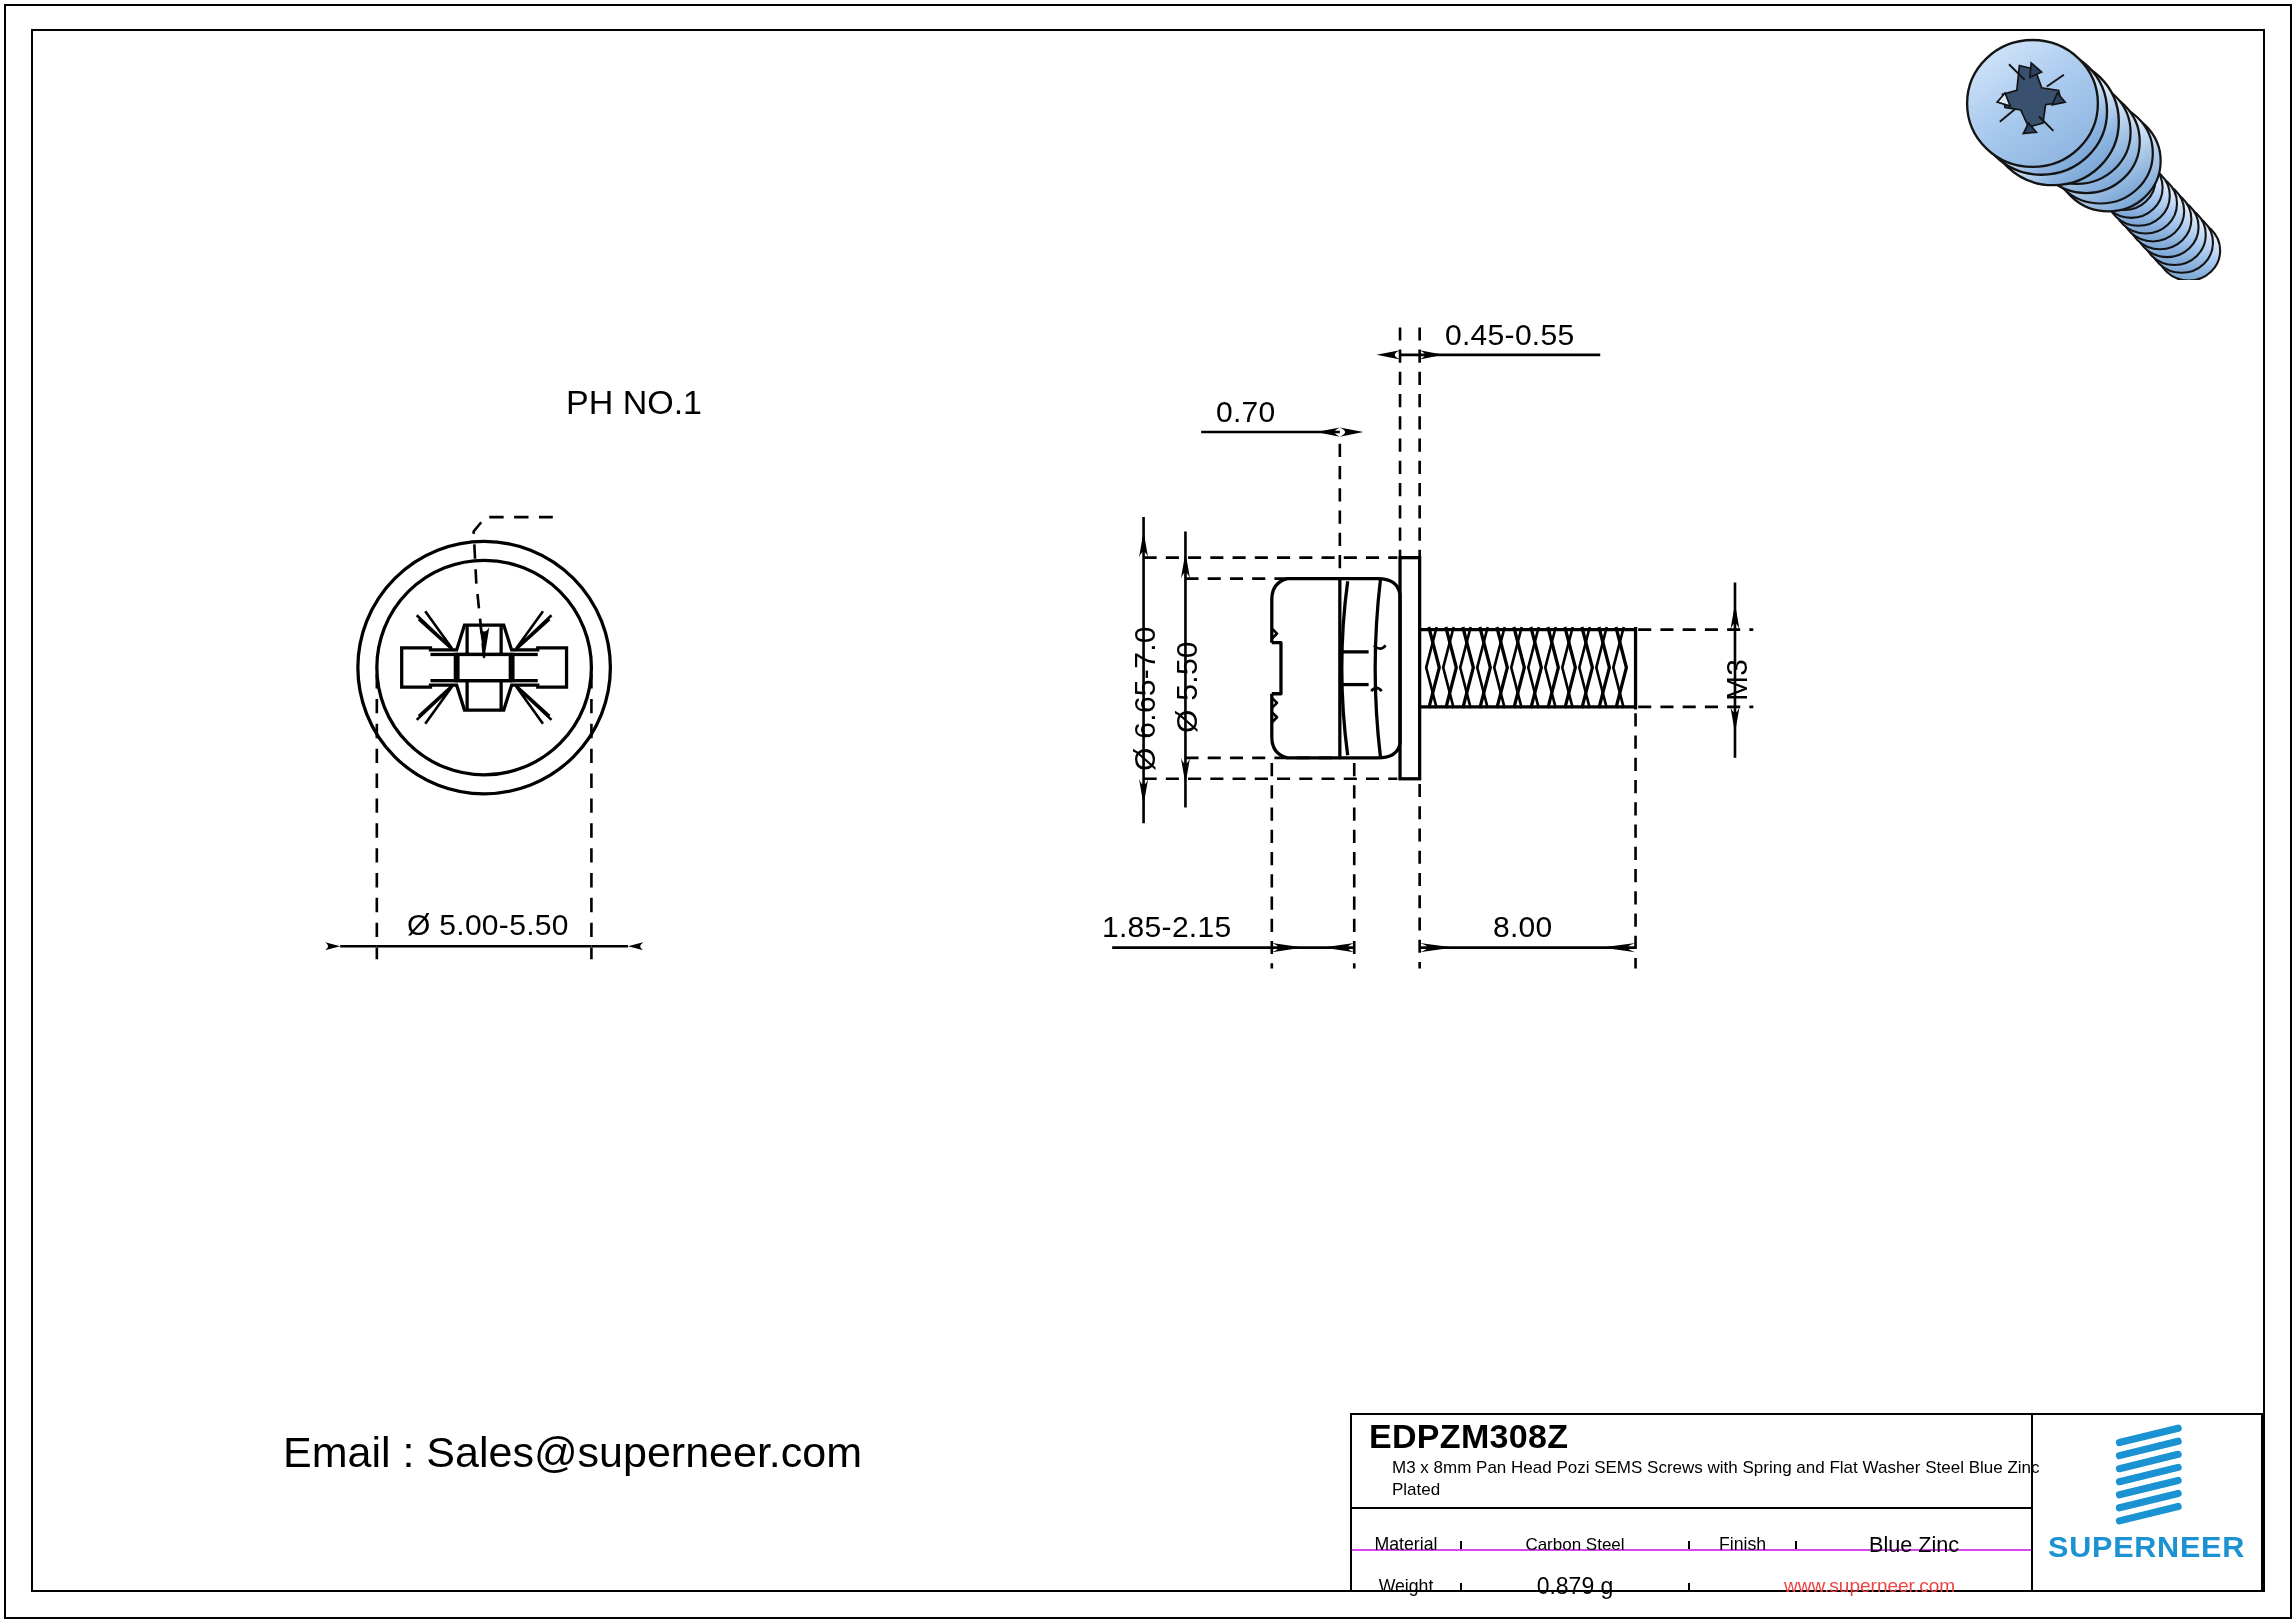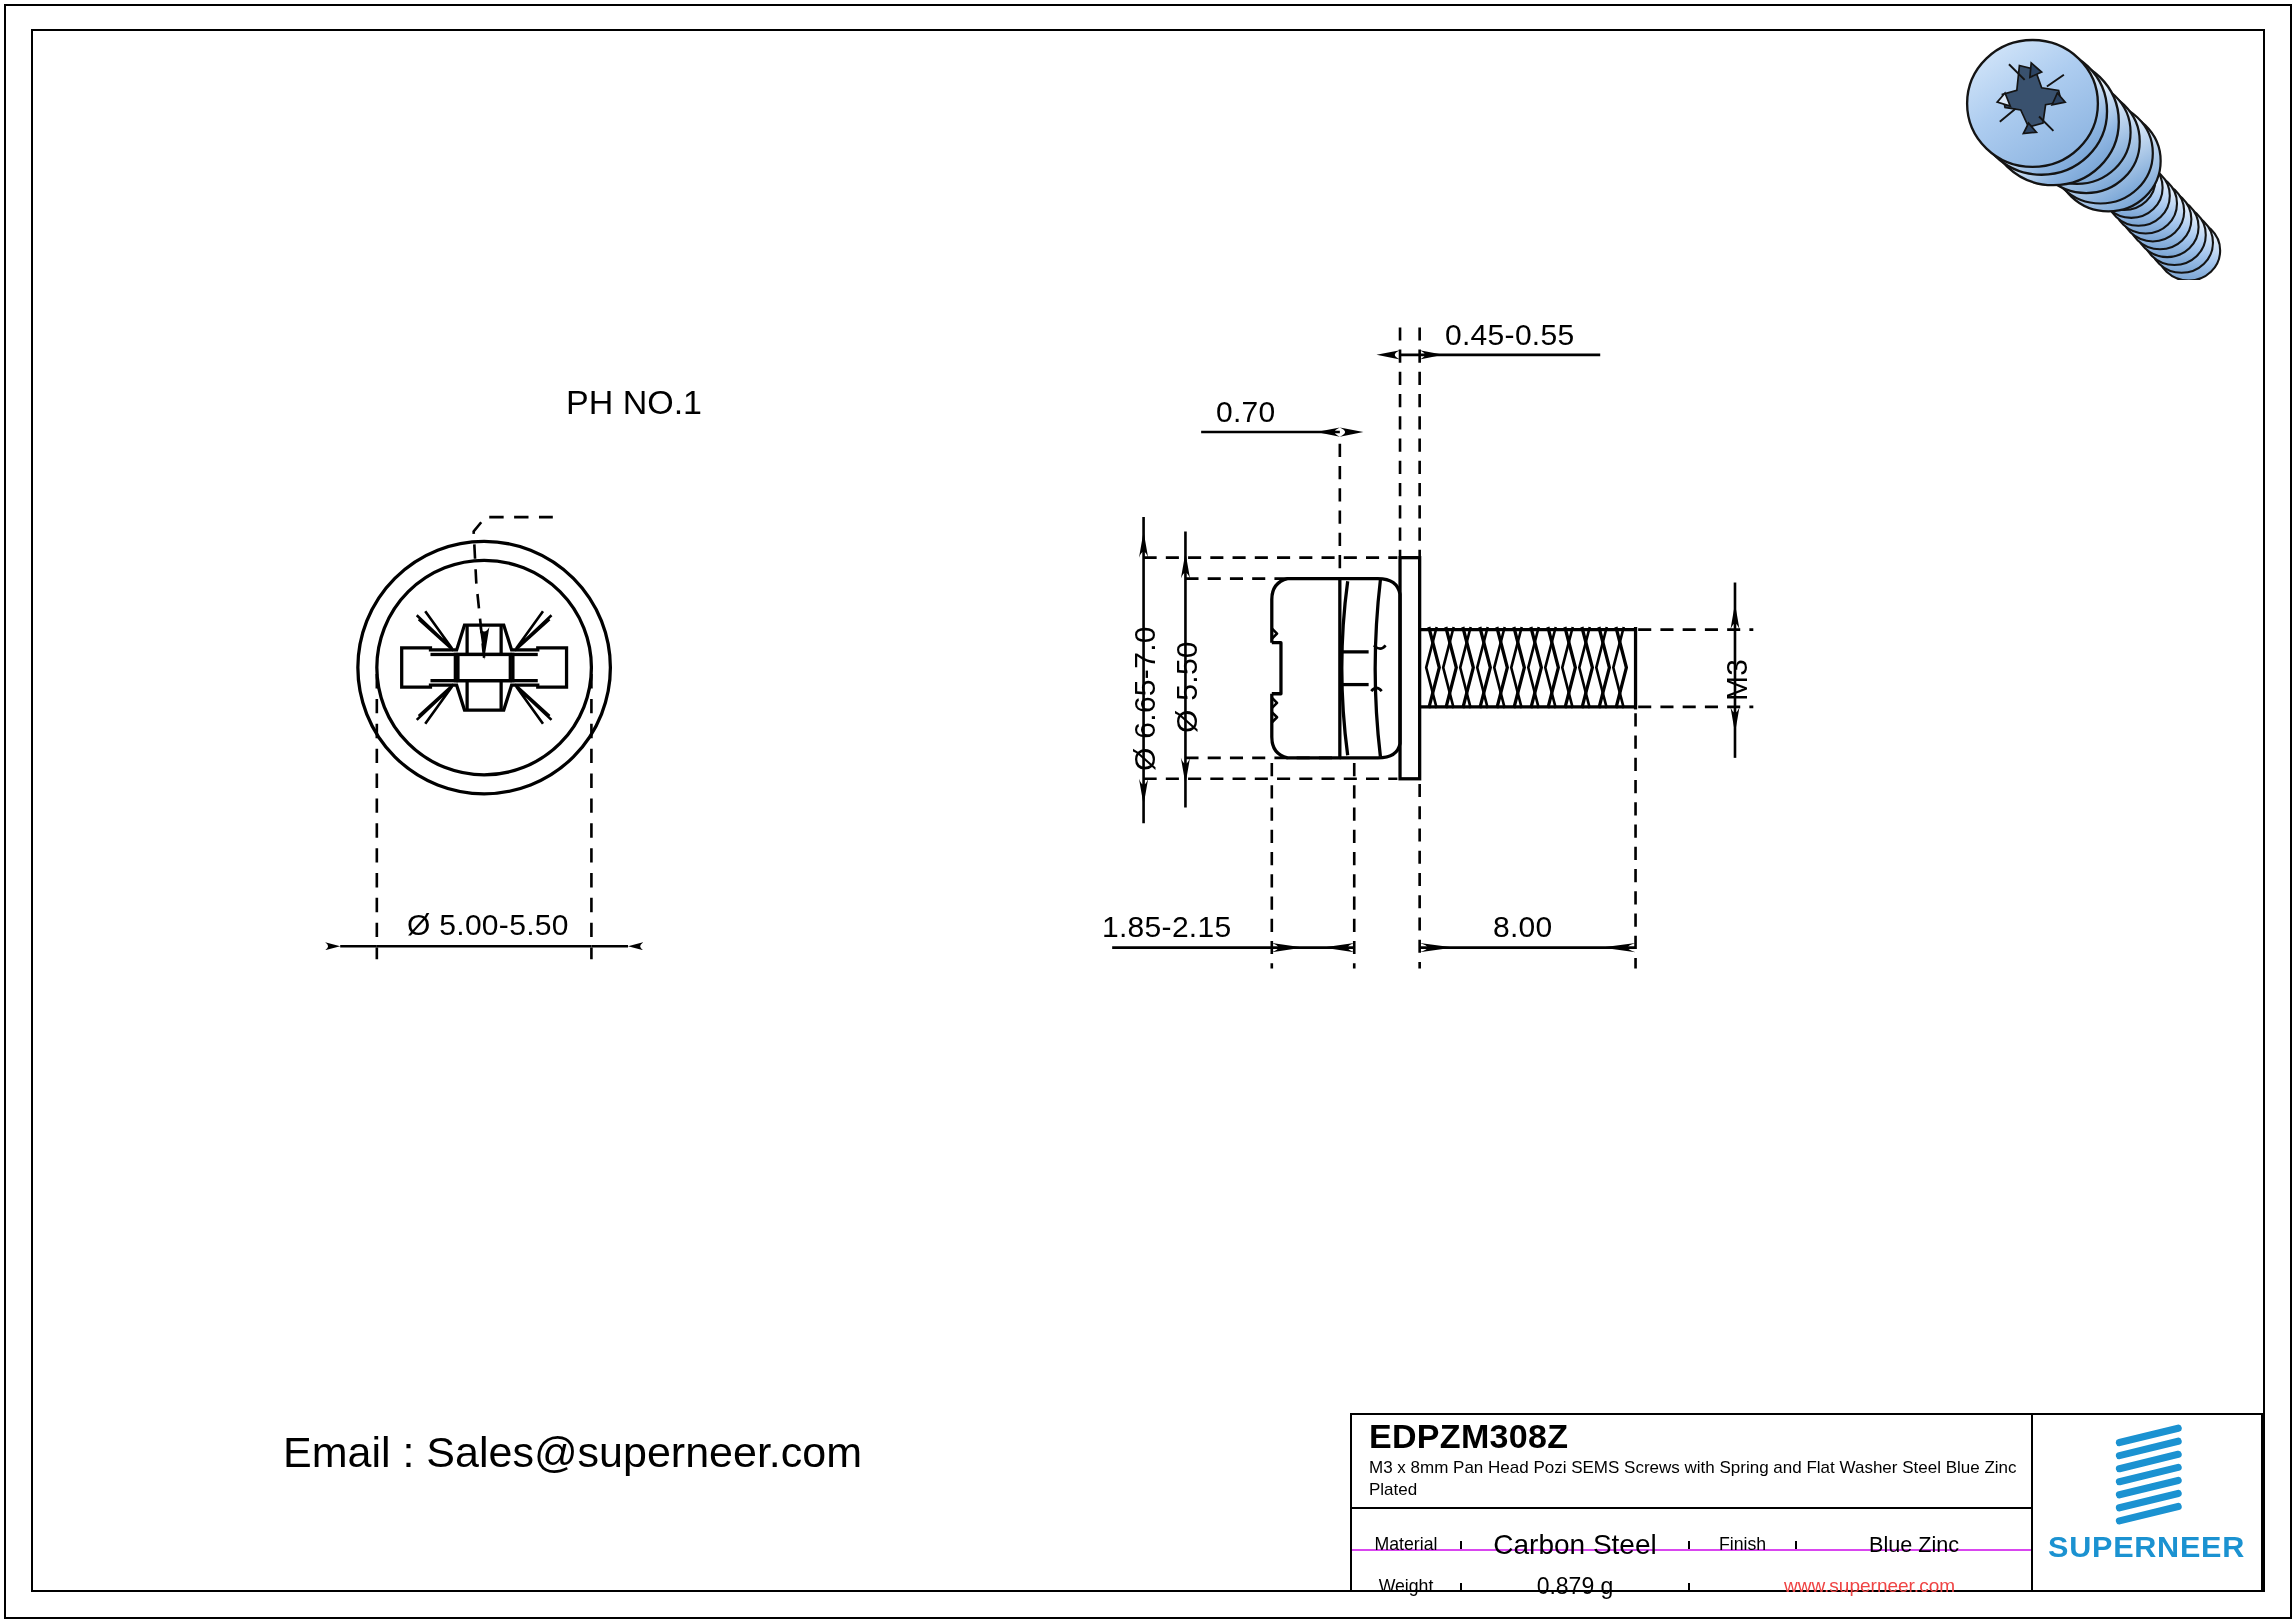--- a/index.html
+++ b/index.html
@@ -96,39 +96,40 @@
     line-height: 1.08;
     color: #000;
     letter-spacing: 0.3px;
   }
   #tb-desc {
     font-size: 17px;
     line-height: 1.28;
     color: #000;
     margin-top: 2.6px;
     width: 654px;
+    margin-left: 23px;
   }
   .tb-row {
     display: flex;
     flex: 1 1 0;
     min-height: 0;
   }
   .tb-row.first { border-bottom: 2px solid #d946ef; }
   .tb-cell {
     display: flex;
     align-items: center;
     justify-content: center;
     font-size: 17.7px;
     color: #000;
     height: 100%;
     border-right: 2px solid #000;
   }
   .tb-cell.last { border-right: none; }
   .c-label { flex: 0 0 110px; }
-  .c-value { flex: 0 0 228px; font-size: 28px; }
+  .c-value { flex: 0 0 228px; font-size: 17px; }
   .c-label2 { flex: 0 0 107px; }
   .c-value2 { flex: 1 1 auto; font-size: 21.6px; }
   .c-weightval { flex: 0 0 228px; font-size: 23px; }
   .c-url { flex: 1 1 auto; font-size: 19px; color: #ef4444; padding-left: 18px; }
   #tb-logo {
     flex: 1 1 auto;
     position: relative;
     display: flex;
     flex-direction: column;
     align-items: center;

